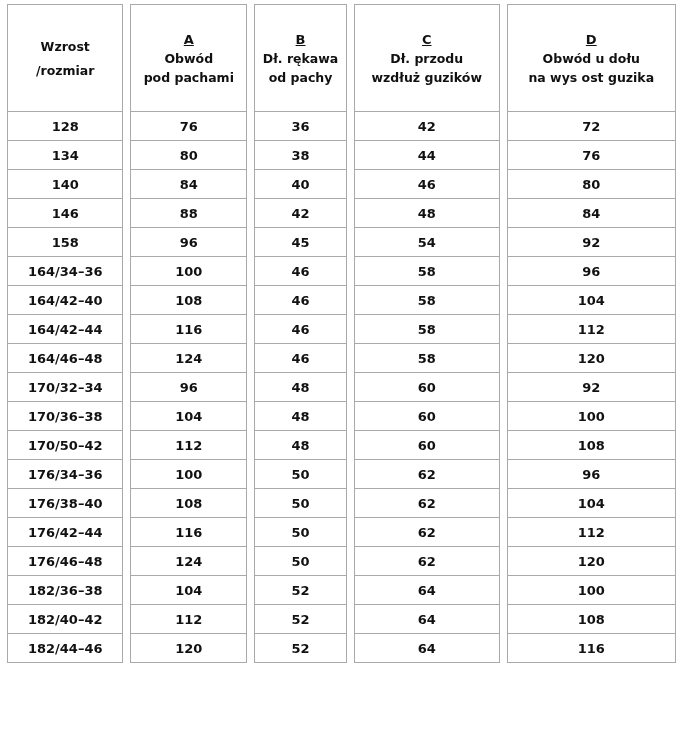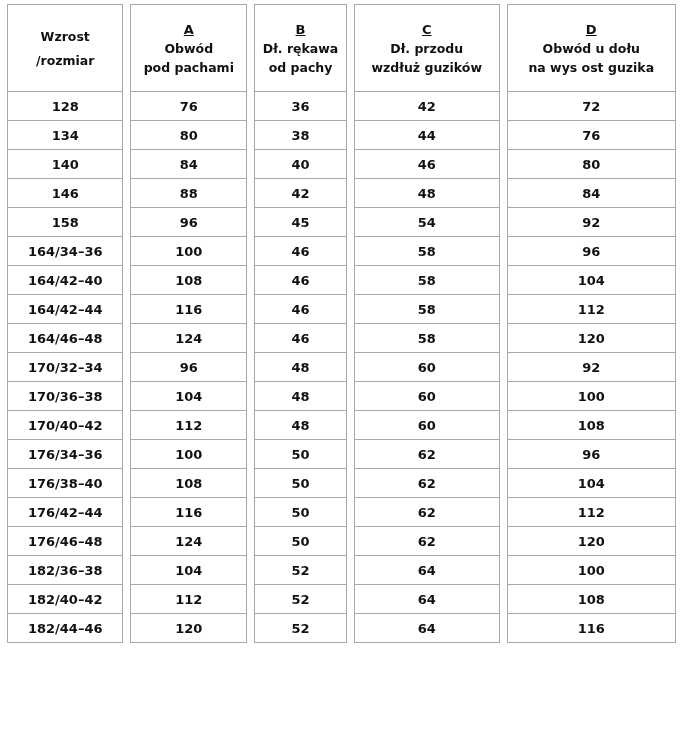--- a/index.html
+++ b/index.html
@@ -30,21 +30,21 @@
   col.c5 { width: 170px; }
 
   th, td {
     border: 1px solid #a9a9a9;
     text-align: center;
     vertical-align: middle;
     background: #ffffff;
     overflow: hidden;
   }
   thead th {
-    height: 88px;
+    height: 108px;
     font-size: 12.5px;
     font-weight: bold;
     padding: 4px 2px;
     box-sizing: border-box;
   }
   thead th .letter {
     font-size: 13px;
     font-weight: bold;
     text-decoration: underline;
     line-height: 19px;
@@ -180,21 +180,21 @@
           <td>92</td>
         </tr>
         <tr>
           <td>170/36–38</td>
           <td>104</td>
           <td>48</td>
           <td>60</td>
           <td>100</td>
         </tr>
         <tr>
-          <td>170/40–42</td>
+          <td>170/50–42</td>
           <td>112</td>
           <td>48</td>
           <td>60</td>
           <td>108</td>
         </tr>
         <tr>
           <td>176/34–36</td>
           <td>100</td>
           <td>50</td>
           <td>62</td>

